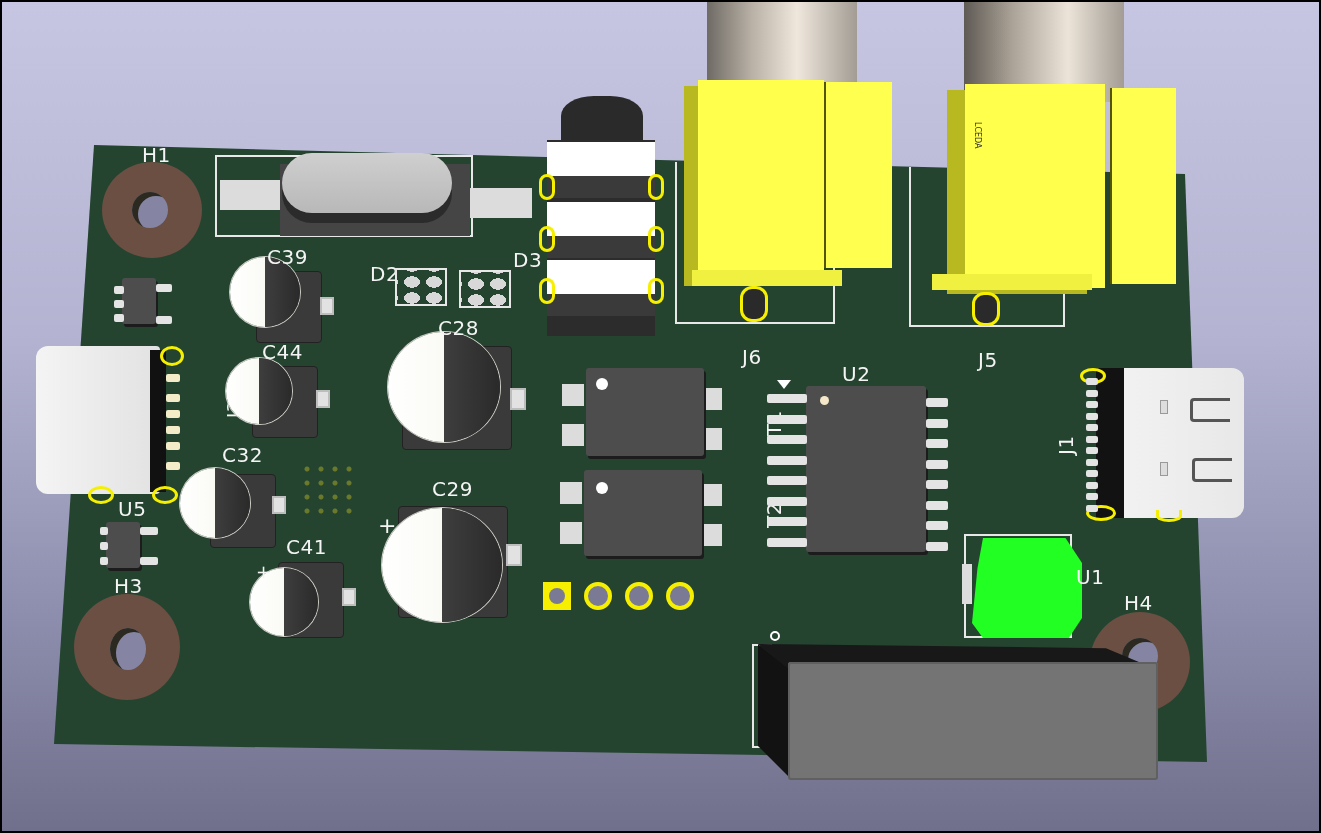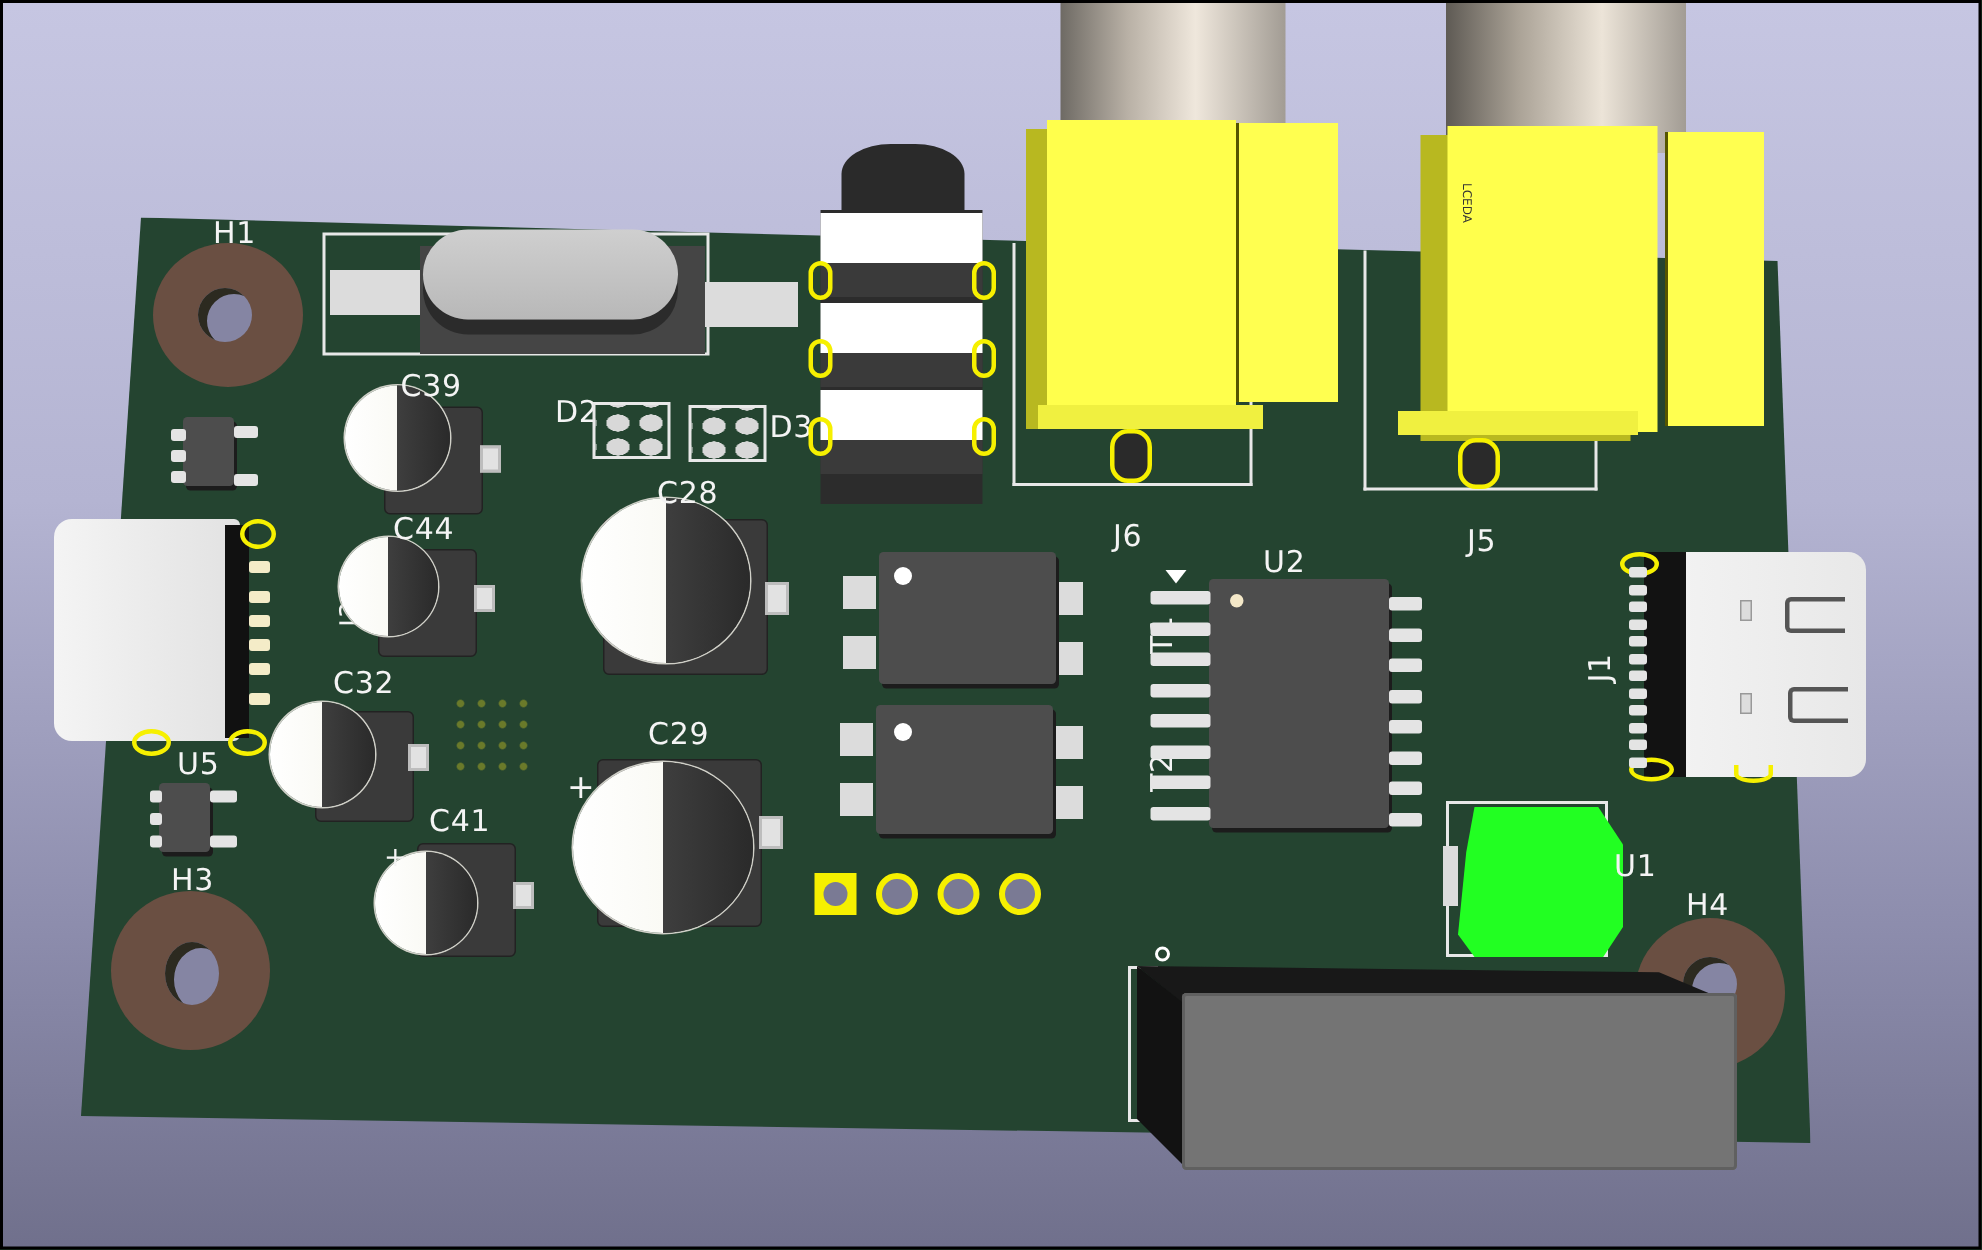--- a/index.html
+++ b/index.html
@@ -127,21 +127,21 @@
   </div>
   <div class="label" style="left:430px;top:477px;">C29</div>
   <div class="label" style="left:376px;top:514px;font-size:22px;">+</div>
   <div class="label" style="left:254px;top:560px;font-size:18px;">+</div>
 
   <div style="position:absolute;left:298px;top:460px;width:60px;height:60px;background:radial-gradient(circle,#6a7a2a 2px,transparent 3px) 0 0/14px 14px;"></div>
 
   <div class="label" style="left:368px;top:262px;">D2</div>
   <div class="silk" style="left:393px;top:266px;width:52px;height:38px;background:radial-gradient(#d8d8d8 50%,transparent 51%) 4px 4px/22px 16px;"></div>
   <div class="silk" style="left:457px;top:268px;width:52px;height:38px;background:radial-gradient(#d8d8d8 50%,transparent 51%) 4px 4px/22px 16px;"></div>
-  <div class="label" style="left:511px;top:272px;">D3</div>
+  <div class="label" style="left:511px;top:248px;">D3</div>
 
   <div style="position:absolute;left:545px;top:90px;width:110px;height:248px;">
     <div style="position:absolute;left:14px;top:4px;width:82px;height:50px;border-radius:40% 40% 0 0;background:#2a2a2a;"></div>
     <div style="position:absolute;left:0;top:48px;width:108px;height:196px;background:#2c2c2c;"></div>
     <div style="position:absolute;left:0;top:50px;width:108px;height:56px;background:linear-gradient(180deg,#ffffff 60%,#3a3a3a 60%);"></div>
     <div style="position:absolute;left:0;top:110px;width:108px;height:56px;background:linear-gradient(180deg,#ffffff 60%,#3a3a3a 60%);"></div>
     <div style="position:absolute;left:0;top:168px;width:108px;height:56px;background:linear-gradient(180deg,#ffffff 60%,#3a3a3a 60%);"></div>
   </div>
   <div style="position:absolute;left:537px;top:172px;width:16px;height:26px;border:3px solid #f6f000;border-radius:8px;"></div>
   <div style="position:absolute;left:537px;top:224px;width:16px;height:26px;border:3px solid #f6f000;border-radius:8px;"></div>

